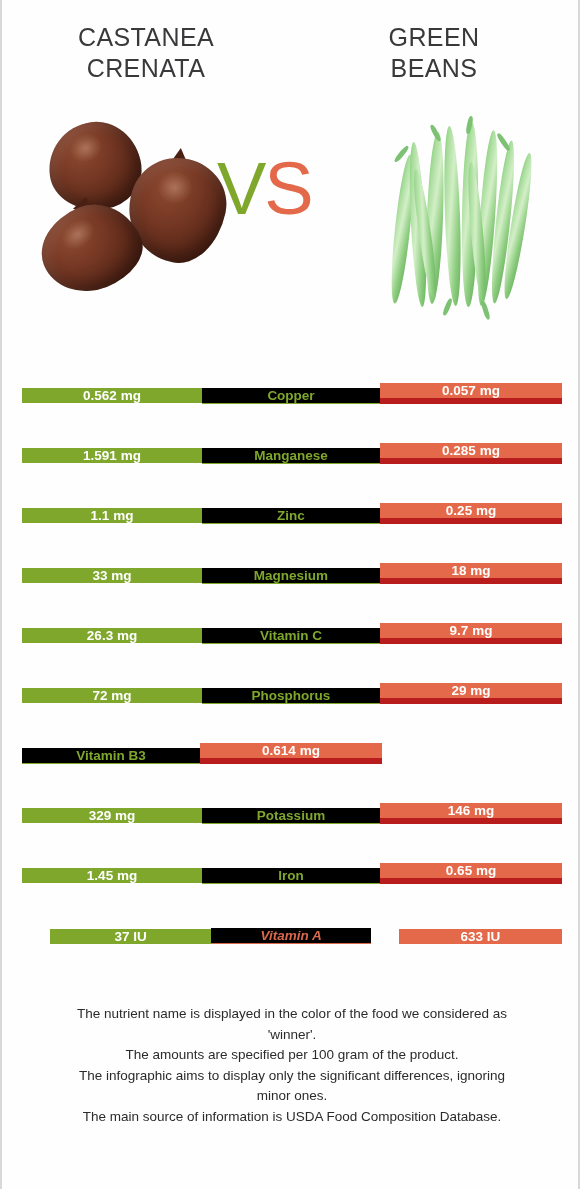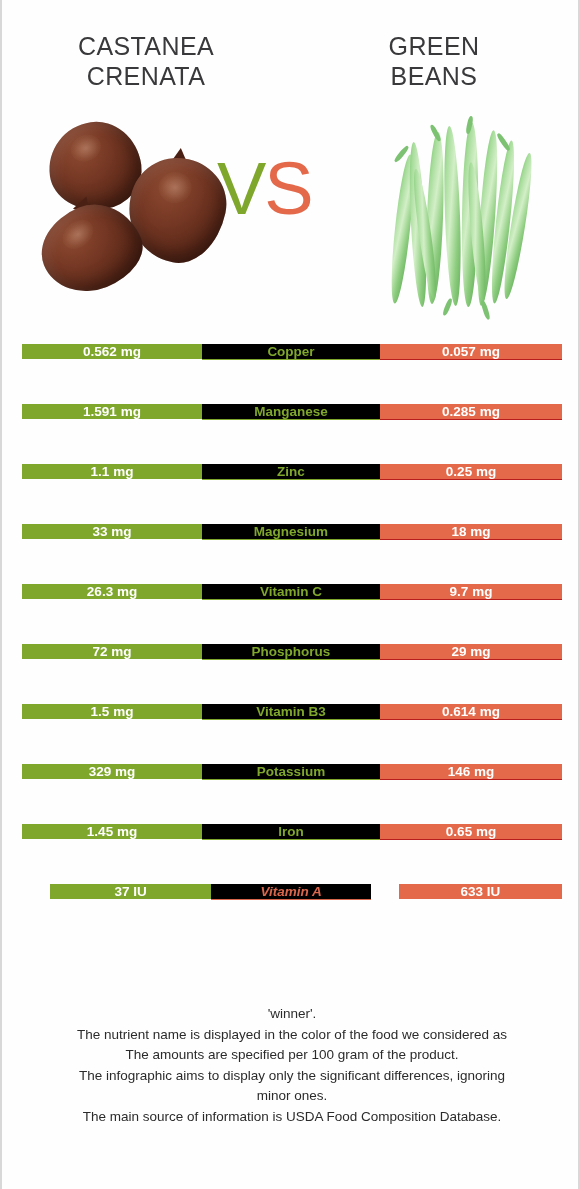--- a/index.html
+++ b/index.html
@@ -27,21 +27,21 @@
   
   .header {
     display: flex;
     width: 100%;
     height: 100px;
     box-sizing: border-box;
   }
   .header-col {
     flex: 1 1 50%;
     display: flex;
-    align-items: center;
+    align-items: flex-start;
     justify-content: center;
     padding-top: 22px;
   }
   .food-title {
     font-family: "Liberation Sans", sans-serif;
     font-size: 25px;
     font-weight: 300;
     line-height: 1.22;
     color: #39393b;
     text-align: center;
@@ -167,21 +167,21 @@
   .table {
     position: absolute;
     left: 20px;
     top: 344px;
     width: 540px;
   }
   .row {
     display: flex;
     width: 100%;
     height: 60px;
-    align-items: flex-start;
+    align-items: flex-end;
   }
   .cell {
     display: flex;
     align-items: center;
     justify-content: center;
     box-sizing: border-box;
     font-size: 13.5px;
     font-weight: 600;
   }
   .cell-left {
@@ -200,21 +200,21 @@
     color: #d9674c;
   }
   .row:last-child .cell-mid {
     border-bottom: 1px solid #d9674c;
     font-style: italic;
   }
   .cell-right {
     width: 182px;
     background: #e4694a;
     color: #ffffff;
-    border-bottom: 1px solid #b91c1c;
+    border-bottom: 6px solid #b91c1c;
   }
   .row:last-child .cell-left,
   .row:last-child .cell-right {
     border-bottom: none;
     margin-left: 28px;
   }
 
   
   .footer {
     position: absolute;
@@ -309,21 +309,20 @@
         <div class="cell cell-left">26.3 mg</div>
         <div class="cell cell-mid">Vitamin C</div>
         <div class="cell cell-right">9.7 mg</div>
       </div>
       <div class="row">
         <div class="cell cell-left">72 mg</div>
         <div class="cell cell-mid">Phosphorus</div>
         <div class="cell cell-right">29 mg</div>
       </div>
       <div class="row">
-        <div class="cell cell-left">1.5 mg</div>
         <div class="cell cell-mid">Vitamin B3</div>
         <div class="cell cell-right">0.614 mg</div>
       </div>
       <div class="row">
         <div class="cell cell-left">329 mg</div>
         <div class="cell cell-mid">Potassium</div>
         <div class="cell cell-right">146 mg</div>
       </div>
       <div class="row">
         <div class="cell cell-left">1.45 mg</div>
@@ -331,21 +330,21 @@
         <div class="cell cell-right">0.65 mg</div>
       </div>
       <div class="row">
         <div class="cell cell-left">37 IU</div>
         <div class="cell cell-mid winner-right">Vitamin A</div>
         <div class="cell cell-right">633 IU</div>
       </div>
     </div>
 
   <div class="footer">
+    <p>The nutrient name is displayed in the color of the food we considered as</p>
     <p>'winner'.</p>
-    <p>The nutrient name is displayed in the color of the food we considered as</p>
     <p>The amounts are specified per 100 gram of the product.</p>
     <p>The infographic aims to display only the significant differences, ignoring</p>
     <p>minor ones.</p>
     <p>The main source of information is USDA Food Composition Database.</p>
   </div>
 
 </div>
 
 </body></html>

